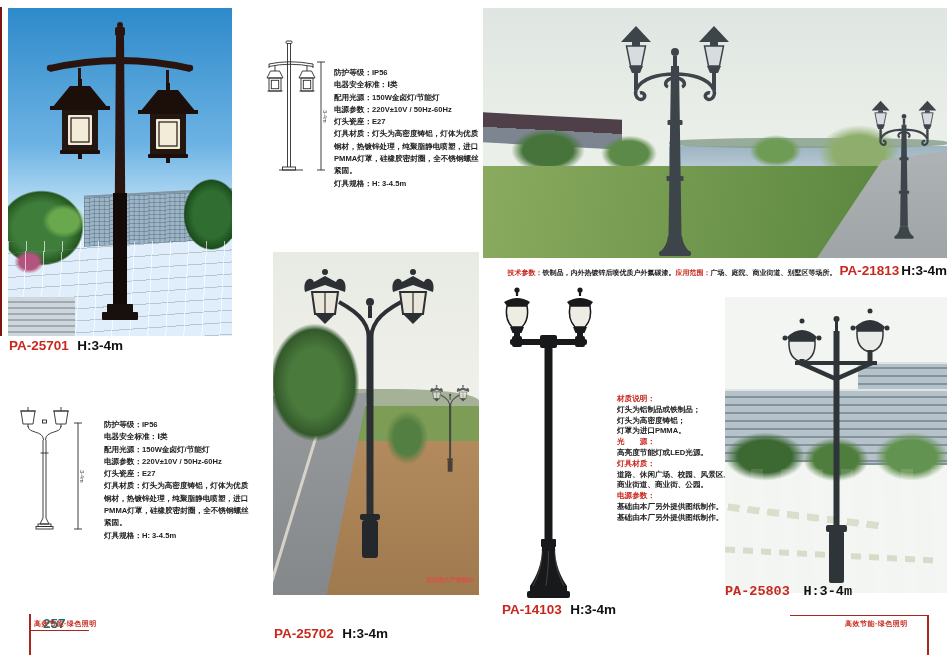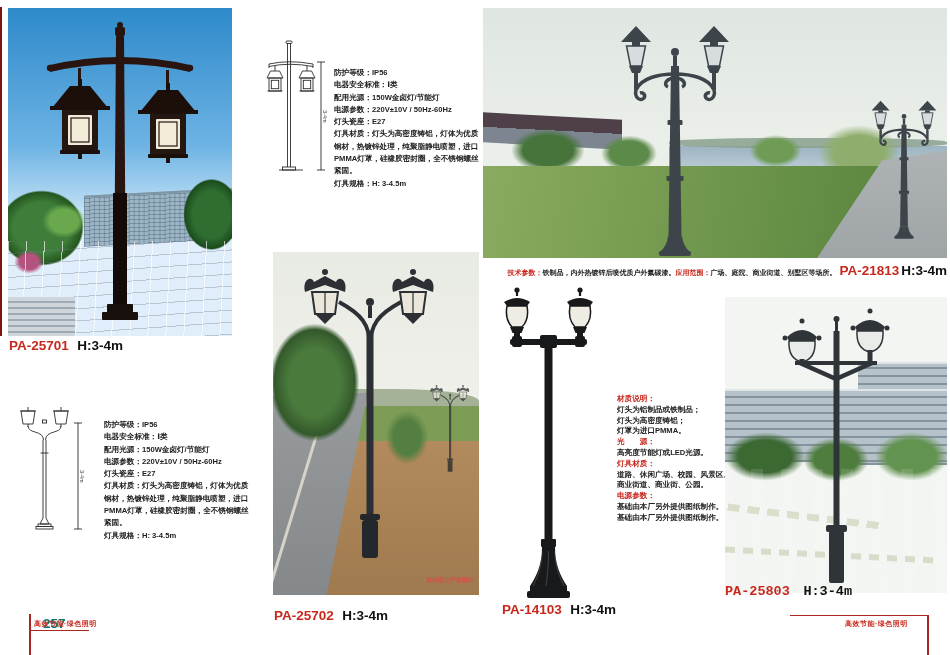--- a/index.html
+++ b/index.html
@@ -208,21 +208,21 @@
           <rect x="87" y="262" width="20" height="6" rx="2" fill="#24282c"></rect>
           <rect x="89" y="268" width="16" height="38" rx="3" fill="#24282c"></rect>
         </g>
       </defs>
       <use href="#g25702" transform="translate(148,128) scale(0.30)" opacity="0.75"></use>
       <use href="#g25702"></use>
     </svg>
     <div class="wm">原始图片严禁翻印</div>
   </div>
 
-  <div class="plabel" style="left:274px;top:606px;text-align:right;">
+  <div class="plabel" style="left:274px;top:624px;text-align:right;">
     <span class="code">PA-25702</span>
     <span class="size">H:3-4m</span>
   </div>
 
   <div class="pageno" style="left:7px;top:616px;">257</div>
   <div class="redline" style="left:29px;top:614px;width:1.5px;height:41px;"></div>
   <div class="slogan" style="left:34px;top:619px;">高效节能·绿色照明</div>
   <div class="redline" style="left:29px;top:630px;width:60px;height:1px;"></div>
 
   <div class="photo" style="left:483px;top:8px;width:464px;height:250px;">

